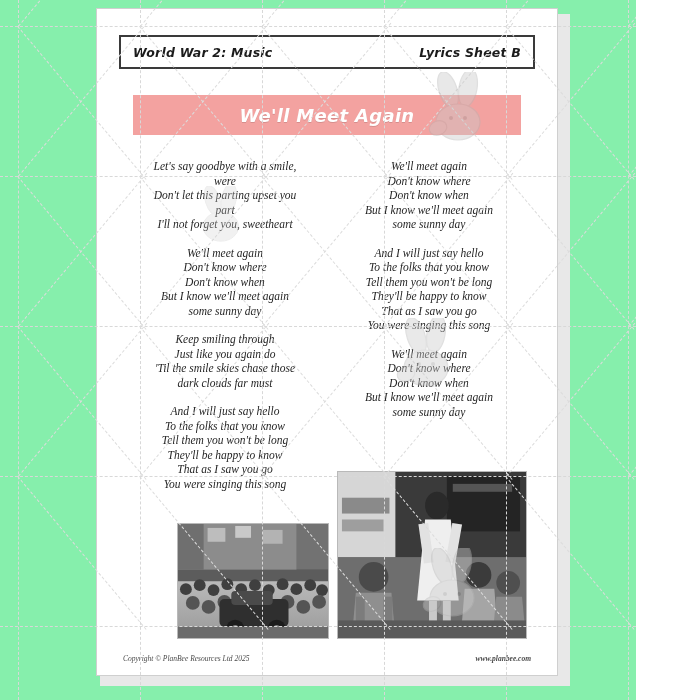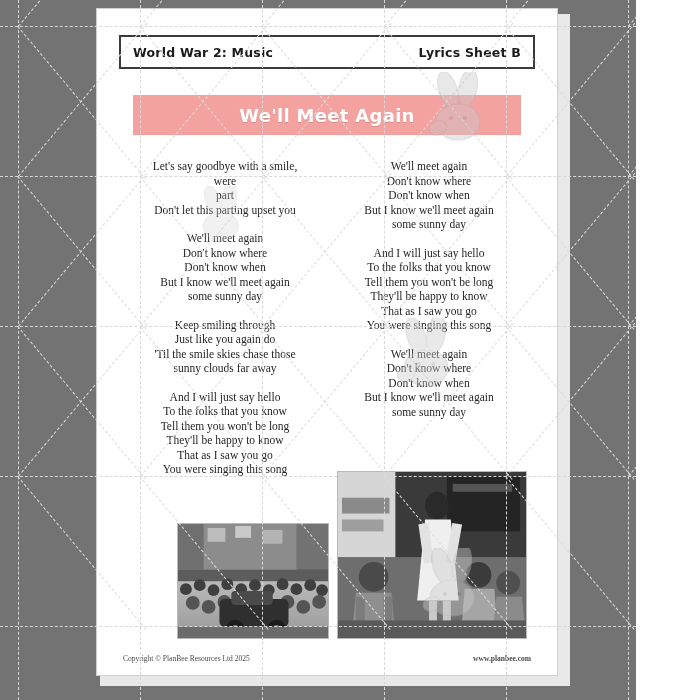--- a/index.html
+++ b/index.html
@@ -10,22 +10,23 @@
     width: 700px;
     height: 700px;
     background: #ffffff;
     font-family: "Liberation Sans", sans-serif;
     overflow: hidden;
   }
   .stage {
     position: relative;
     width: 636px;
     height: 700px;
-    background: #737373;
+    background: #86efac;
     overflow: hidden;
+    font-style: italic;
   }
   
   .watermark-grid {
     position: absolute;
     inset: 0;
     pointer-events: none;
     z-index: 5;
   }
   .watermark-grid .hline,
   .watermark-grid .vline {
@@ -281,35 +282,36 @@
       <div class="title-banner">
         <div class="song-title">We'll Meet Again</div>
       </div>
 
       <div class="lyrics">
 
         <div class="col">
           <div class="stanza">
             <div class="line">Let's say goodbye with a smile,</div>
             <div class="line">were</div>
+            <div class="line">Don't let this parting upset you</div>
             <div class="line">part</div>
-            <div class="line">Don't let this parting upset you</div>
+            <div class="line">I'll not forget you, sweetheart</div>
           </div>
           <div class="stanza">
             <div class="line">We'll meet again</div>
             <div class="line">Don't know where</div>
             <div class="line">Don't know when</div>
             <div class="line">But I know we'll meet again</div>
             <div class="line">some sunny day</div>
           </div>
           <div class="stanza">
             <div class="line">Keep smiling through</div>
             <div class="line">Just like you again do</div>
             <div class="line">'Til the smile skies chase those</div>
-            <div class="line">sunny clouds far away</div>
+            <div class="line">dark clouds far must</div>
           </div>
           <div class="stanza">
             <div class="line">And I will just say hello</div>
             <div class="line">To the folks that you know</div>
             <div class="line">Tell them you won't be long</div>
             <div class="line">They'll be happy to know</div>
             <div class="line">That as I saw you go</div>
             <div class="line">You were singing this song</div>
           </div>
         </div>

